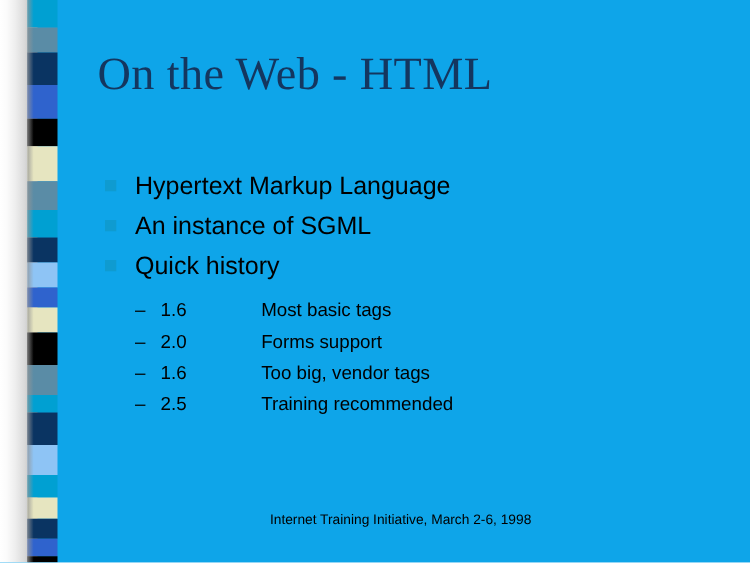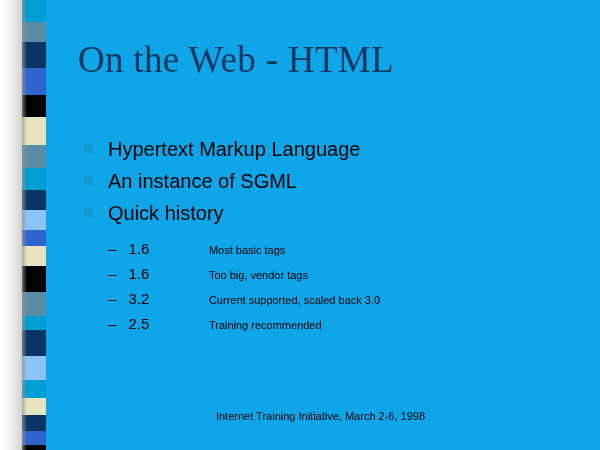--- a/index.html
+++ b/index.html
@@ -123,21 +123,21 @@
   }
   .sub-version {
     display: inline-block;
     width: 76px;
     font-size: 15px;
     line-height: 25px;
     color: #000000;
   }
   .sub-desc {
     display: inline-block;
-    font-size: 11px;
+    font-size: 15px;
     line-height: 25px;
     color: #000000;
   }
 
   
   #footer {
     position: absolute;
     left: 0;
     top: 409px;
     width: 600px;
@@ -207,32 +207,32 @@
   </div>
 
   <div id="subitems">
 
     <div class="sub-row">
       <span class="sub-dash">–</span>
       <span class="sub-version">1.6</span>
       <span class="sub-desc">Most basic tags</span>
     </div>
 
+    <div class="sub-row">
+      <span class="sub-dash">–</span>
+      <span class="sub-version">2.0</span>
+      <span class="sub-desc">Forms support</span>
+    </div>
 
     <div class="sub-row">
       <span class="sub-dash">–</span>
       <span class="sub-version">1.6</span>
       <span class="sub-desc">Too big, vendor tags</span>
     </div>
 
-    <div class="sub-row">
-      <span class="sub-dash">–</span>
-      <span class="sub-version">3.2</span>
-      <span class="sub-desc">Current supported, scaled back 3.0</span>
-    </div>
 
     <div class="sub-row">
       <span class="sub-dash">–</span>
       <span class="sub-version">2.5</span>
       <span class="sub-desc">Training recommended</span>
     </div>
 
   </div>
 
   <div id="footer">

